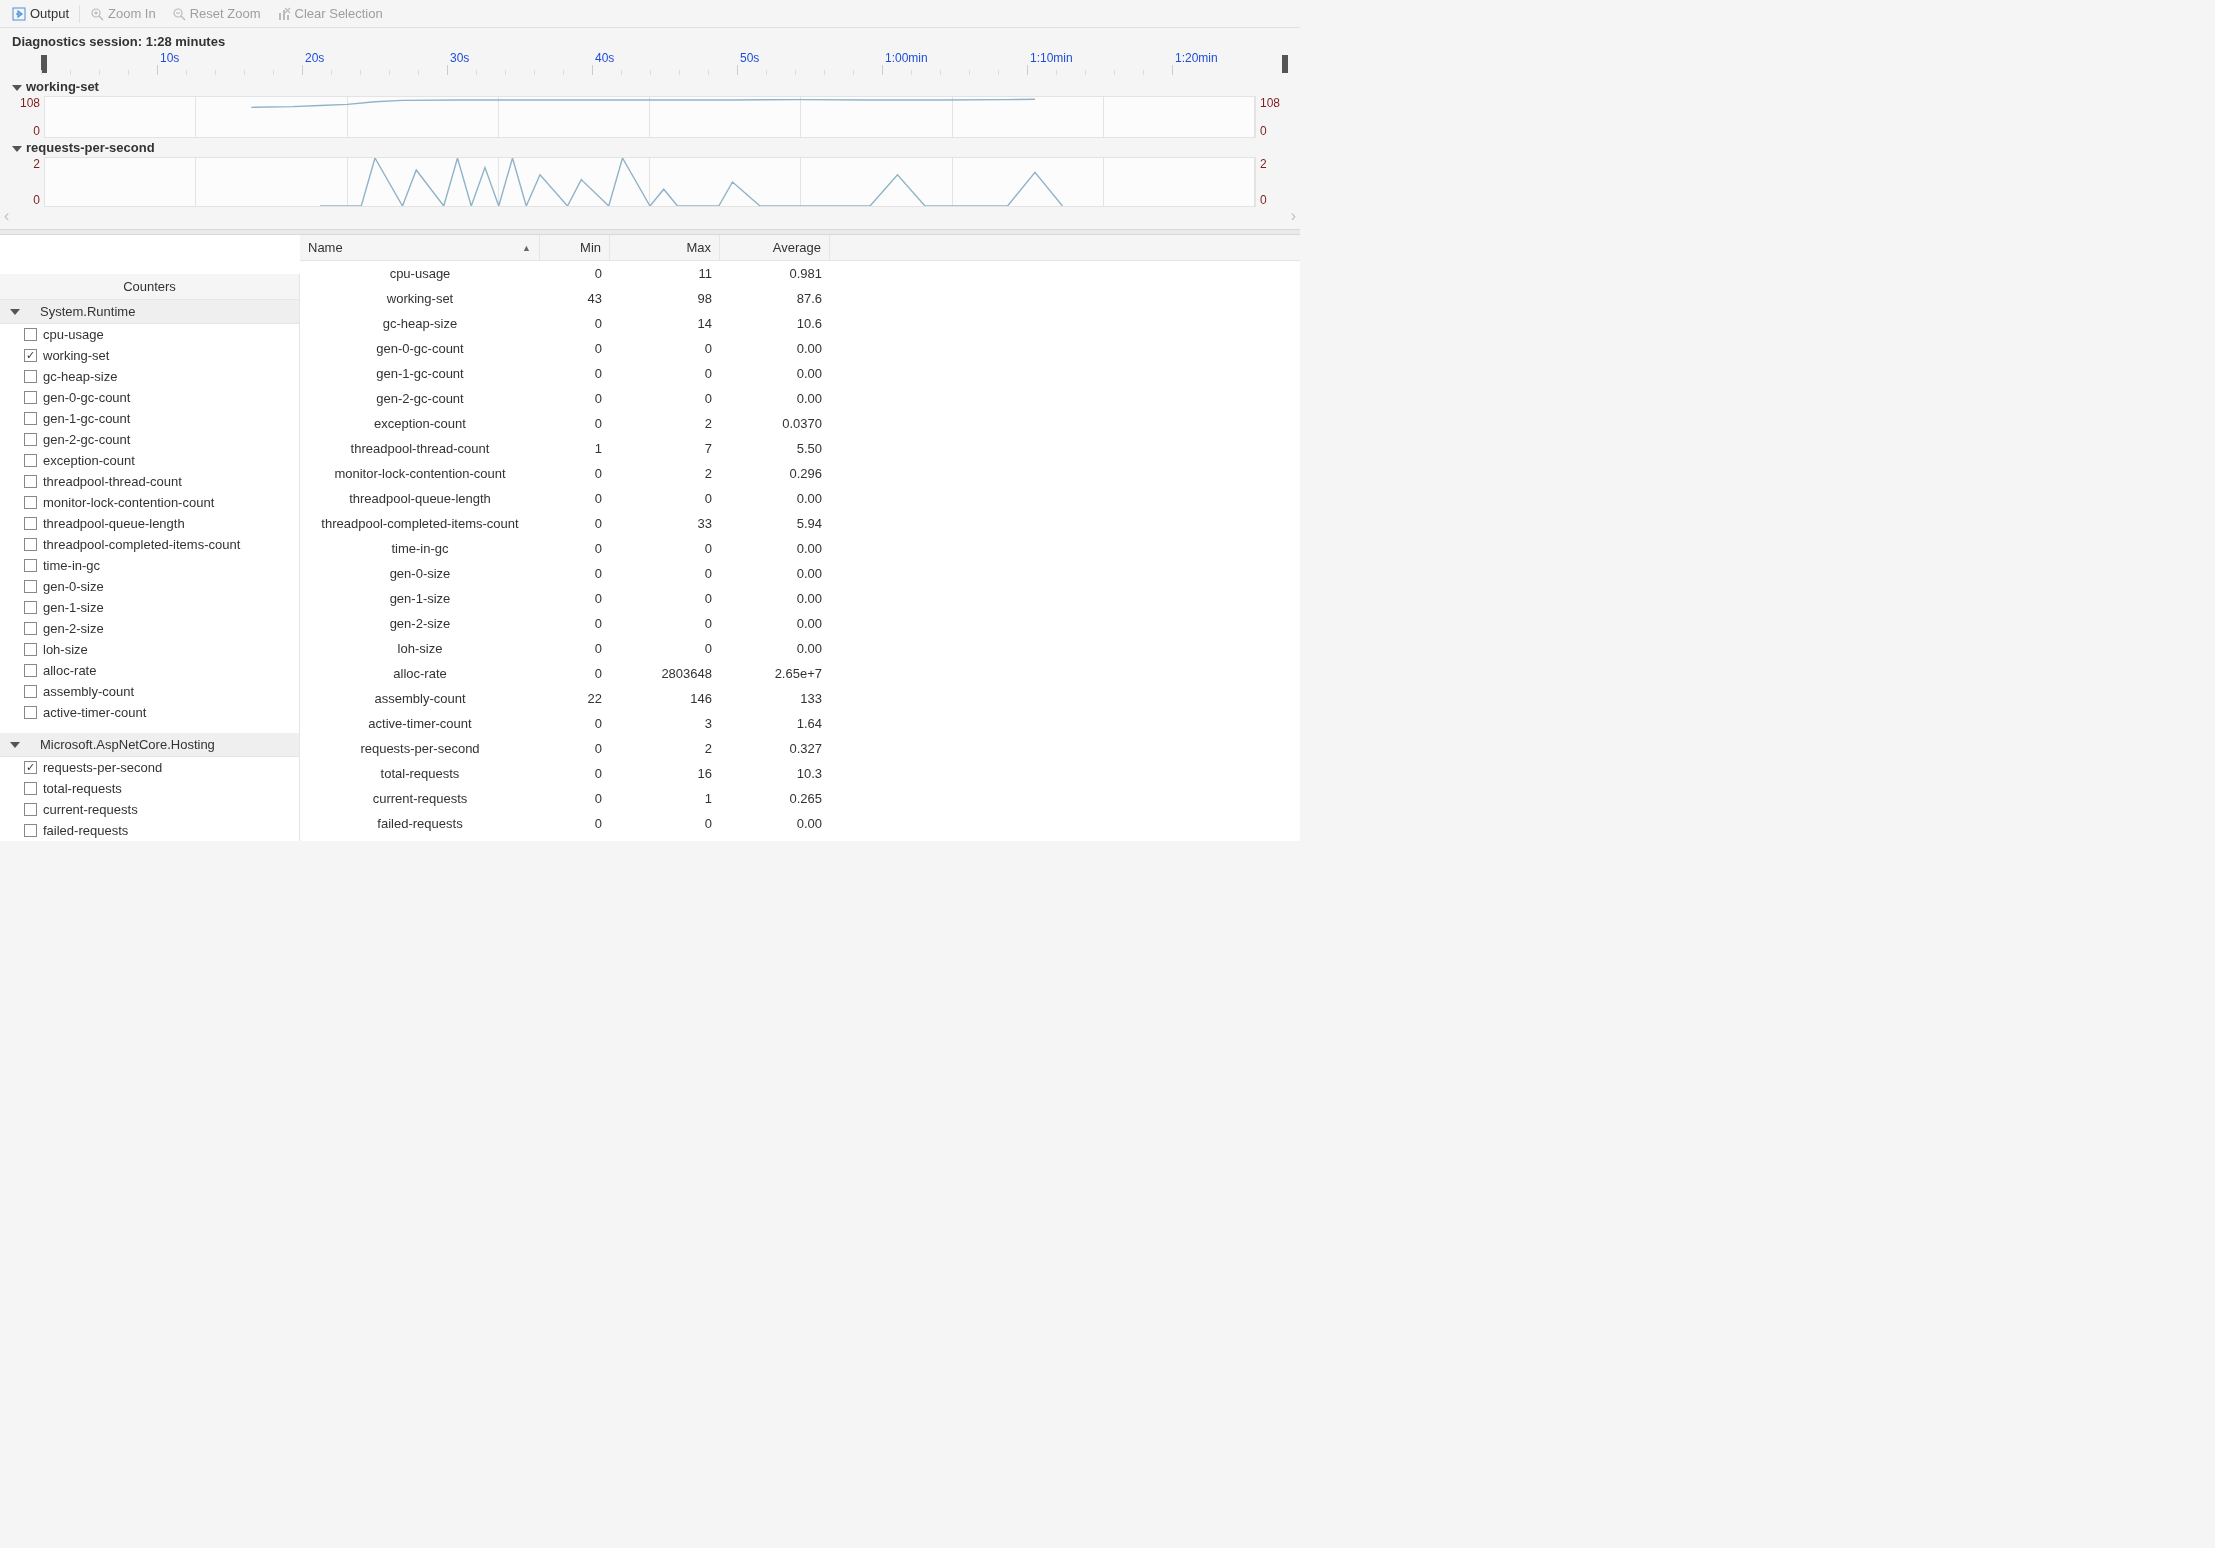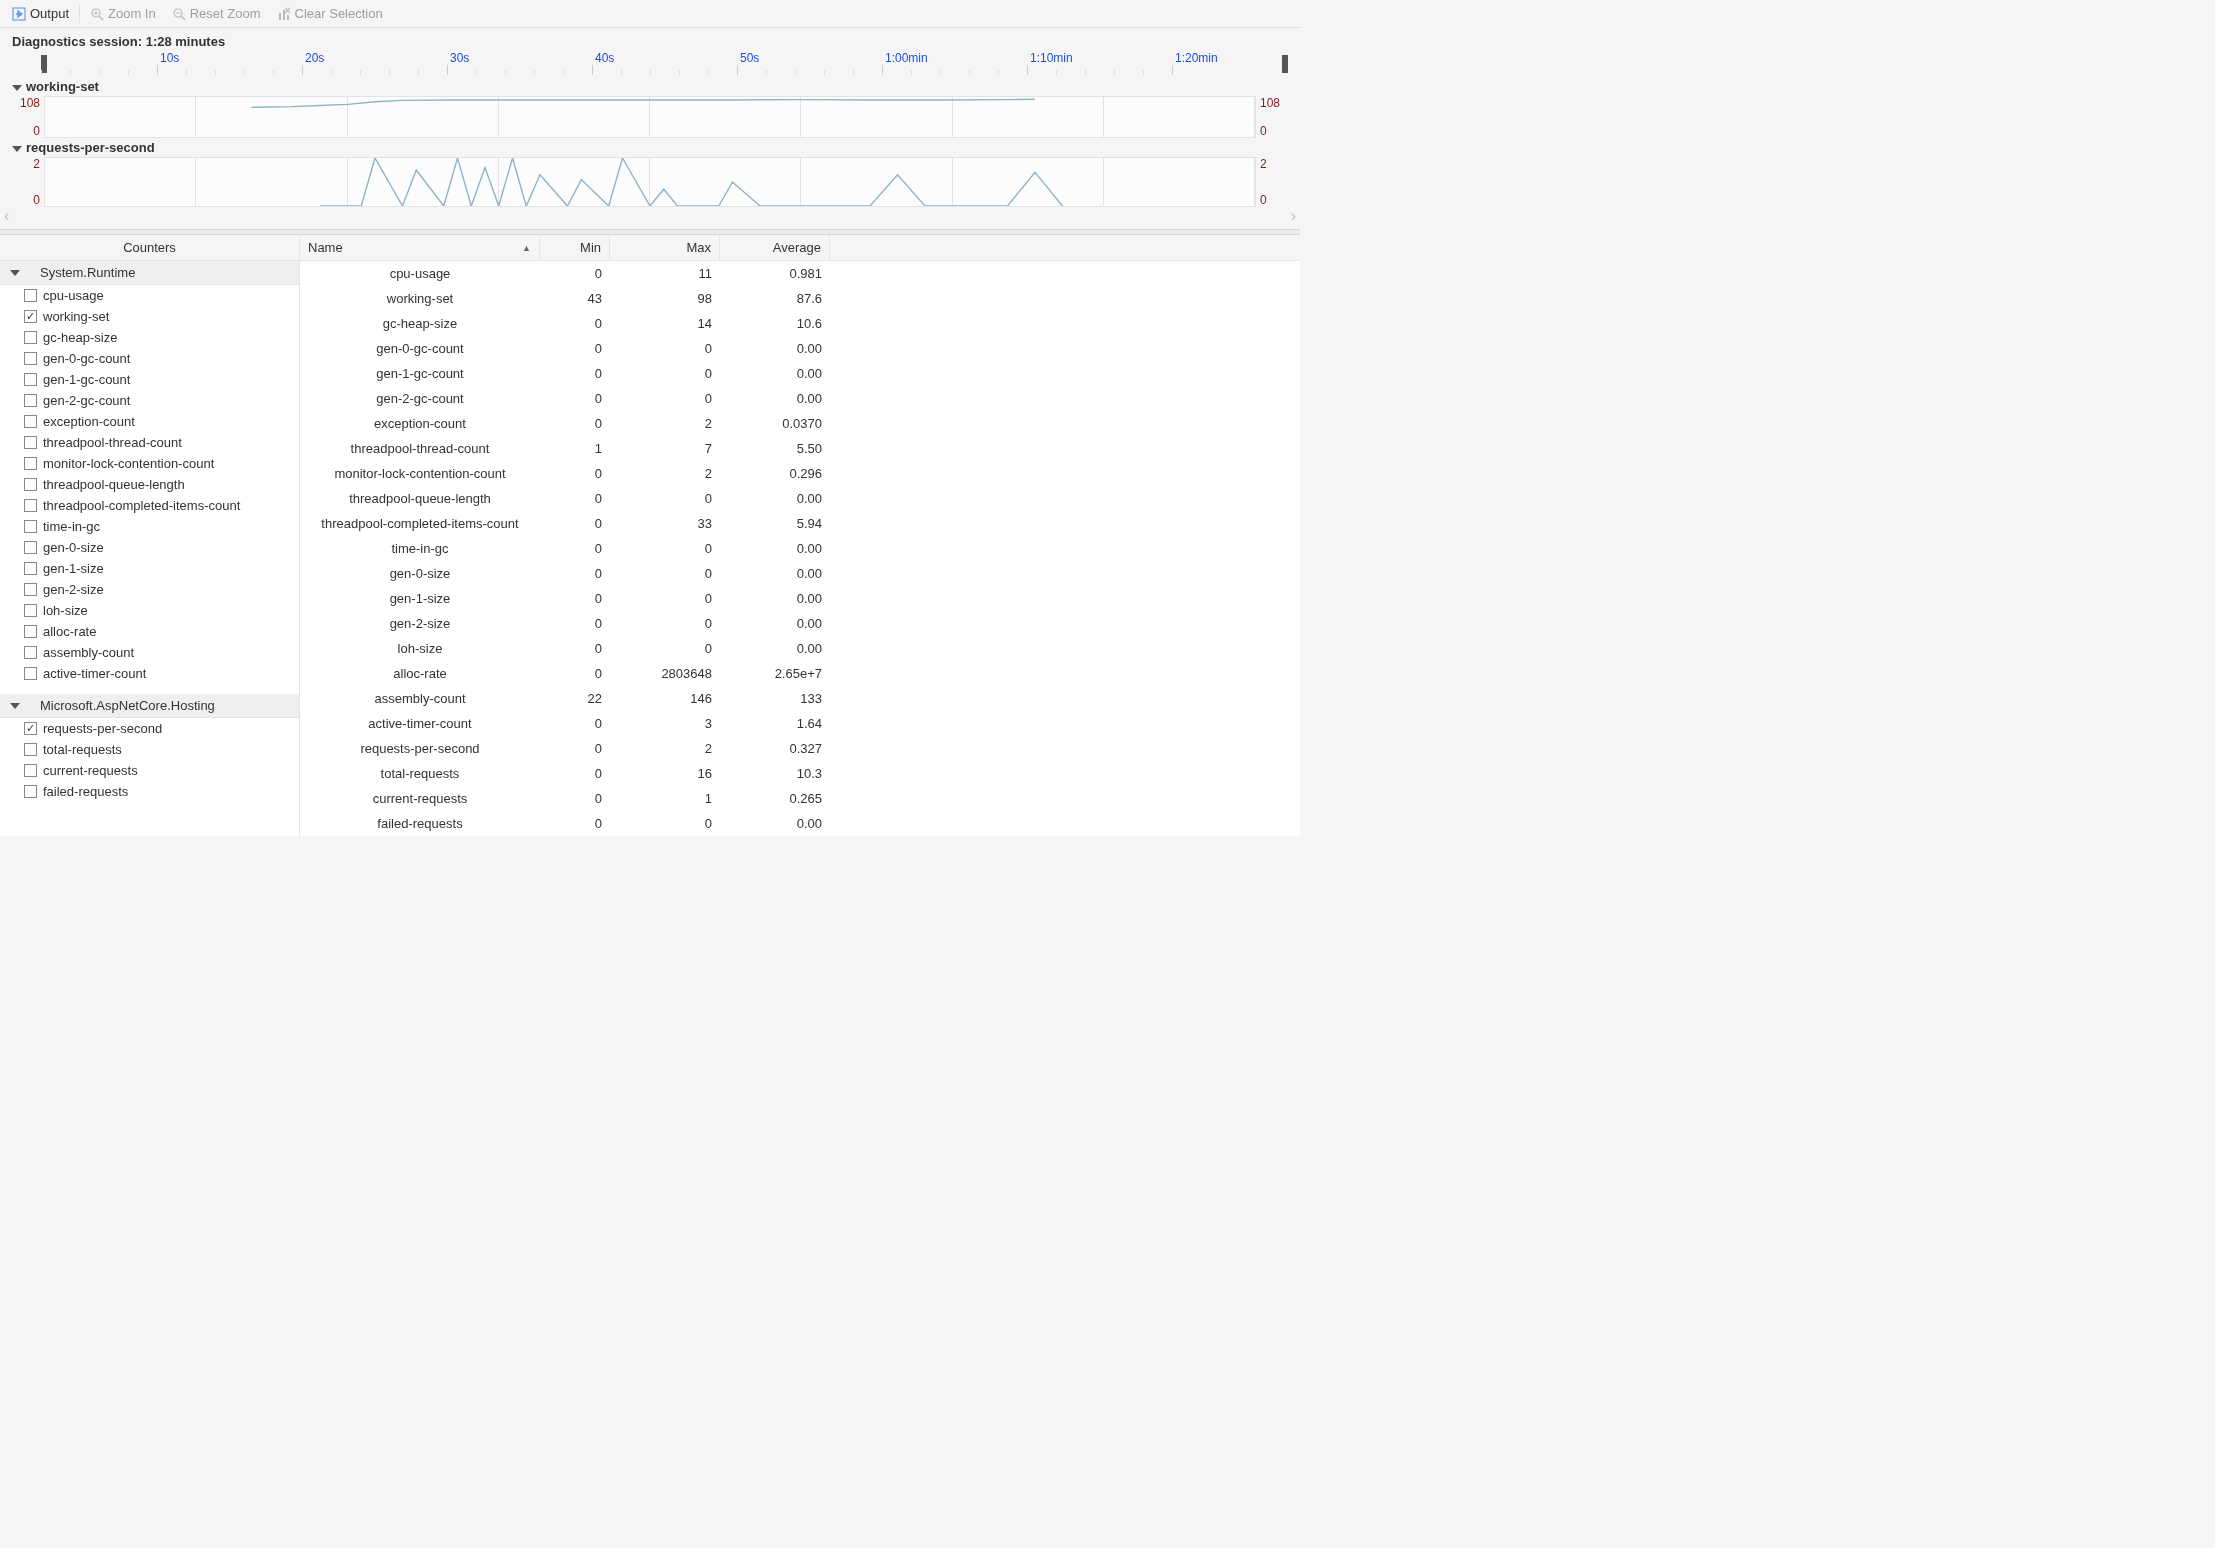--- a/index.html
+++ b/index.html
@@ -164,20 +164,21 @@
 
   
   .lower {
     display: flex;
     background: #fff;
   }
   .counters-panel {
     width: 300px;
     border-right: 1px solid #e5e5e5;
     background: #fff;
+    margin-top: 39px;
   }
   .counters-header {
     text-align: center;
     padding: 5px 8px;
     border-bottom: 1px solid #e5e5e5;
     background: #f5f5f5;
   }
   .counter-group-header {
     display: flex;
     align-items: center;

